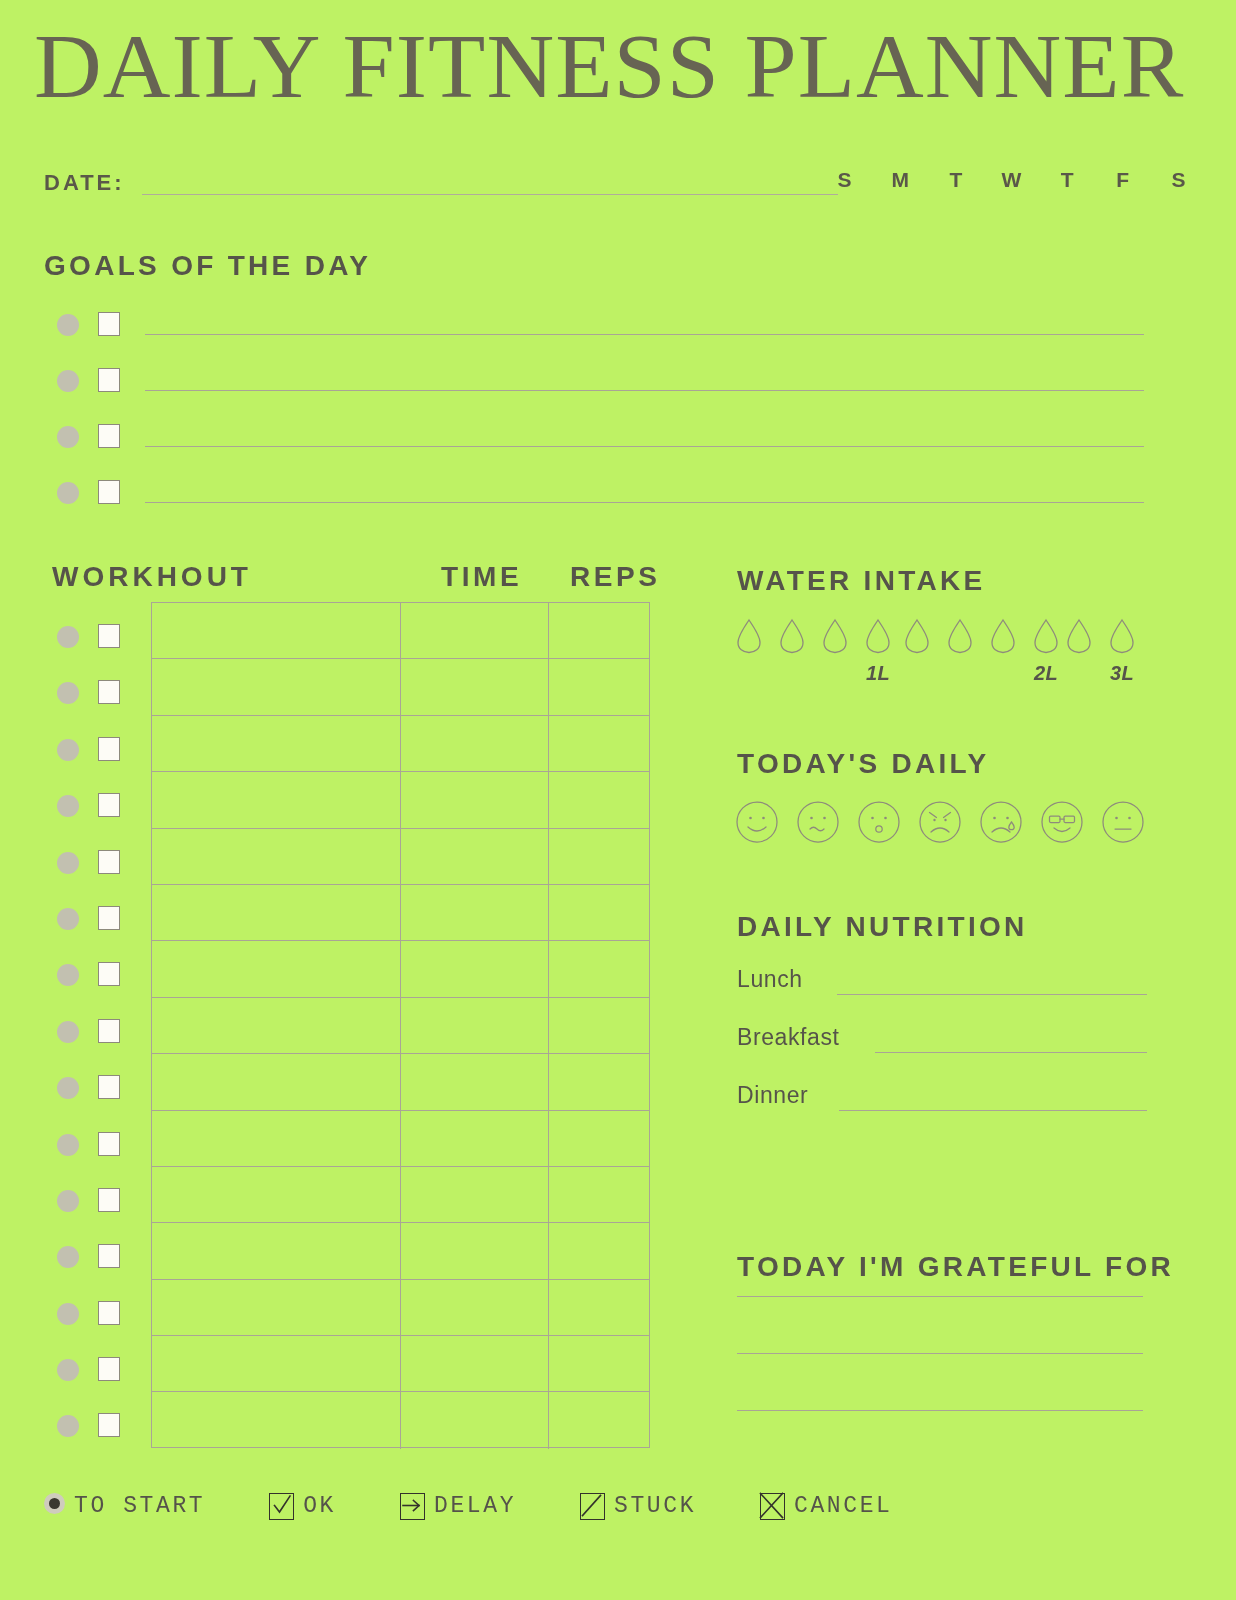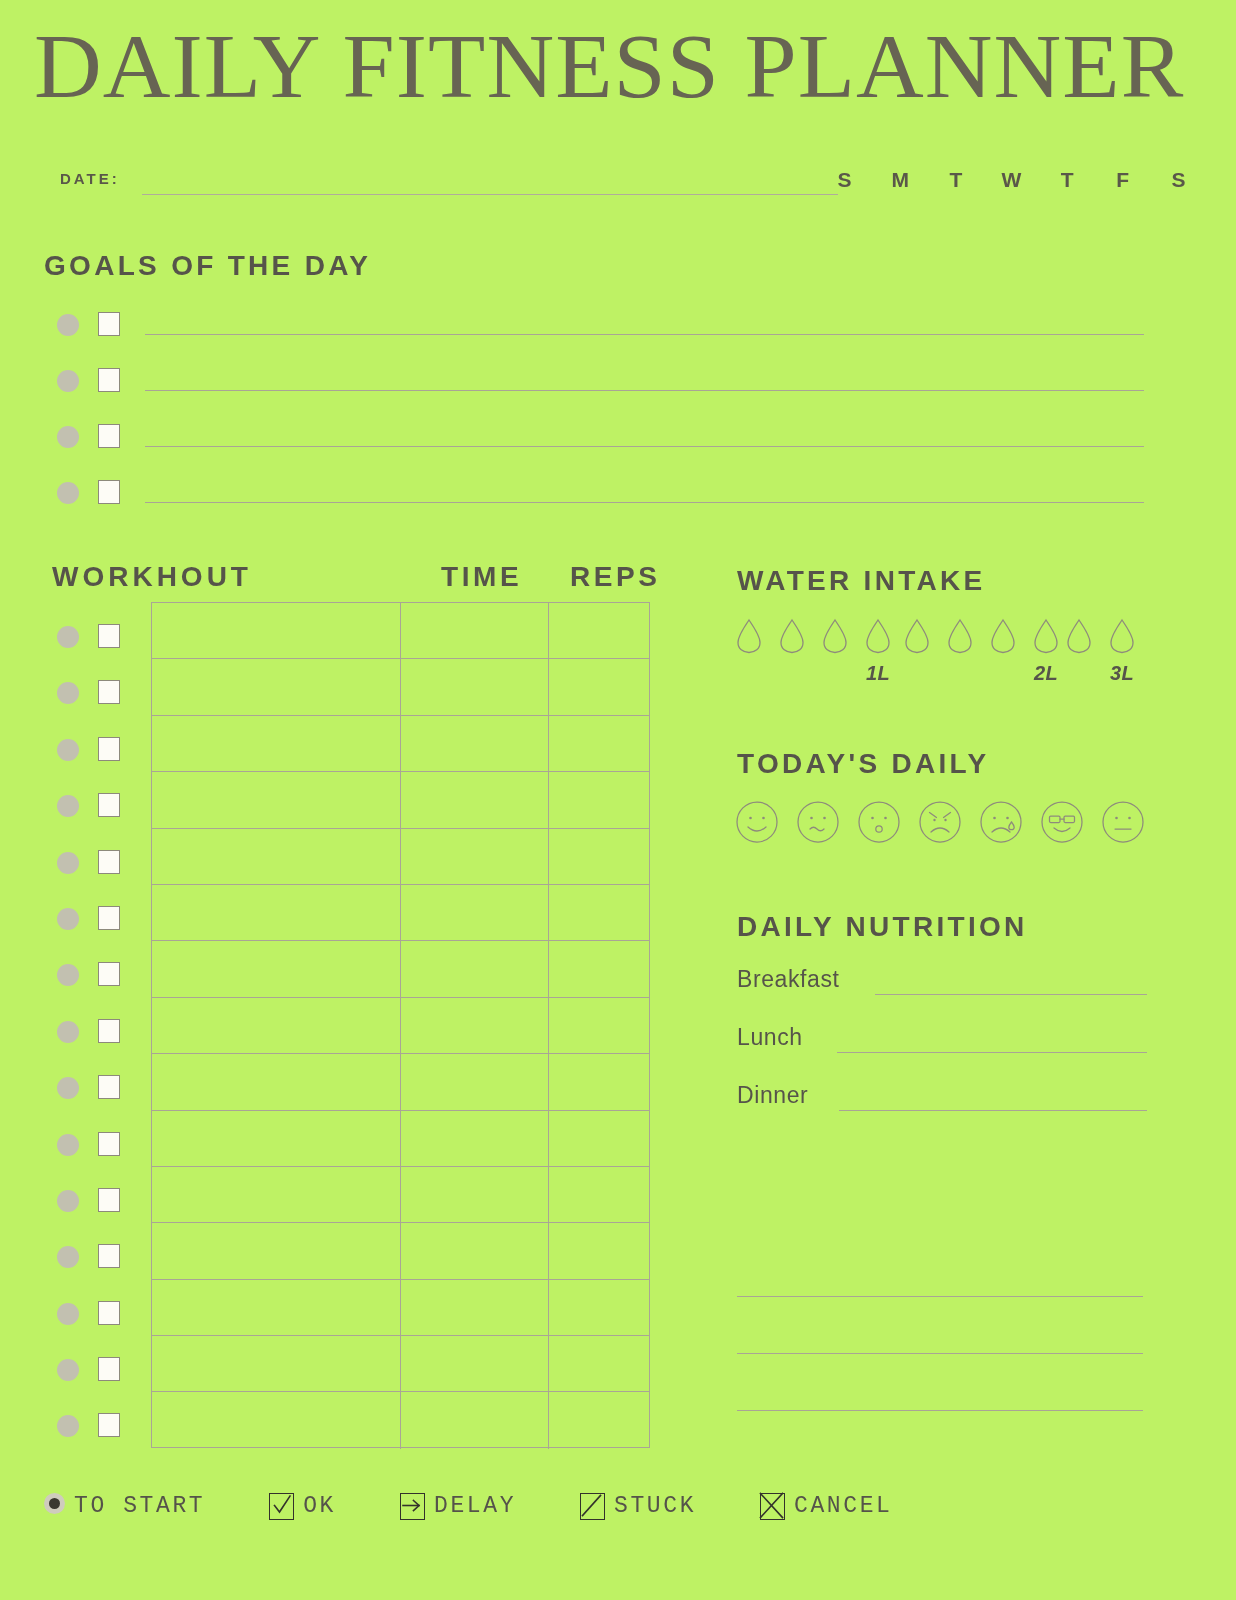--- a/index.html
+++ b/index.html
@@ -41,23 +41,23 @@
   
   .date-row {
     position: absolute;
     left: 44px;
     top: 168px;
     width: 1150px;
     height: 34px;
   }
   .date-label {
     position: absolute;
-    left: 16px;
+    left: 0;
     top: 2px;
-    font-size: 15px;
+    font-size: 22px;
     font-weight: 700;
     letter-spacing: 3px;
     color: #5a5849;
   }
   .date-line {
     position: absolute;
     left: 98px;
     top: 26px;
     width: 696px;
     height: 1px;
@@ -525,33 +525,34 @@
           <circle cx="15.5" cy="18" r="1.3" fill="#8e8b7c"></circle>
           <circle cx="28.5" cy="18" r="1.3" fill="#8e8b7c"></circle>
           <path d="M14 29 L30 29" fill="none" stroke="#8e8b7c" stroke-width="1.25" stroke-linecap="round"></path>
         </svg>
       </div>
     </div>
 
   <div class="heading h-nutri">DAILY NUTRITION</div>
   <div class="nutri" id="nutri">
       <div class="nutri-row">
+        <span class="nutri-label">Lunch</span>
+        <div class="nutri-line" style="left: 100px;"></div>
+      </div>
+      <div class="nutri-row">
         <span class="nutri-label">Breakfast</span>
         <div class="nutri-line" style="left: 138px;"></div>
-      </div>
-      <div class="nutri-row">
-        <span class="nutri-label">Lunch</span>
-        <div class="nutri-line" style="left: 100px;"></div>
       </div>
       <div class="nutri-row">
         <span class="nutri-label">Dinner</span>
         <div class="nutri-line" style="left: 102px;"></div>
       </div>
     </div>
 
+  <div class="heading h-grate">TODAY I'M GRATEFUL FOR</div>
   <div class="grate-lines" id="grate">
       <div class="grate-line"></div>
       <div class="grate-line"></div>
       <div class="grate-line"></div>
     </div>
 
   <div class="legend" id="legend">
       <div class="leg-item">
         <div class="leg-dot"></div>
         <span class="leg-text">TO START</span>

